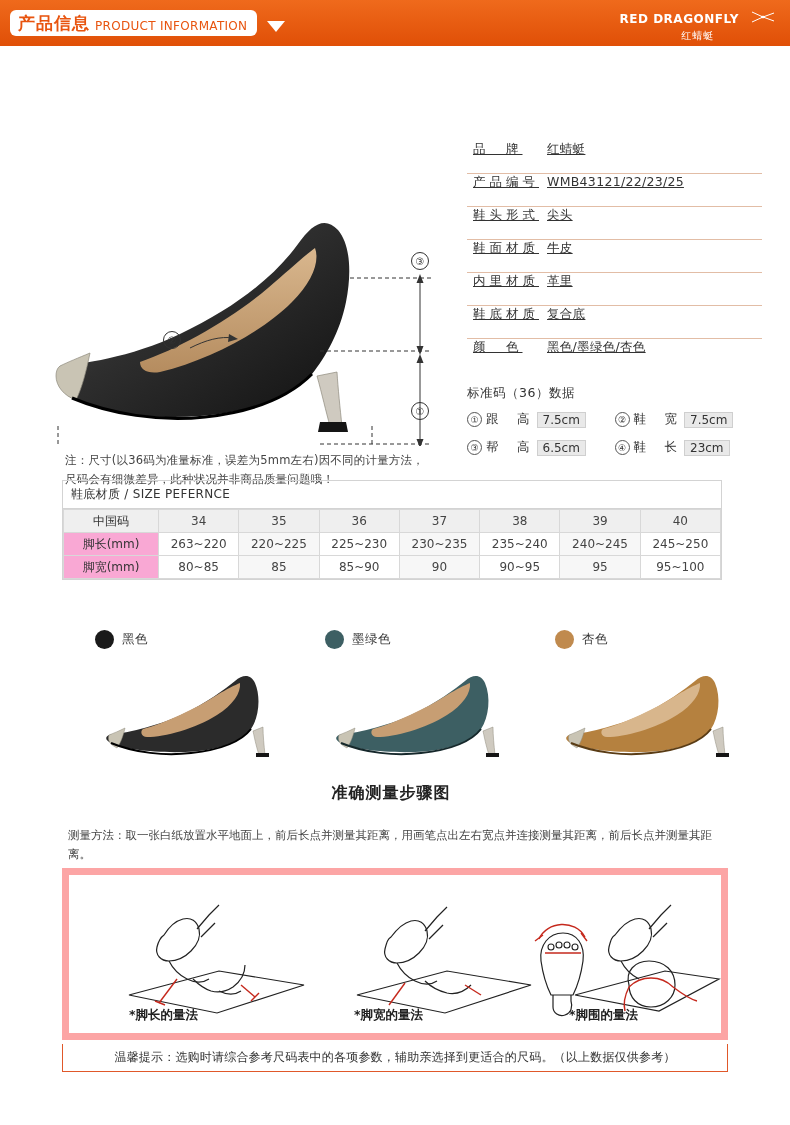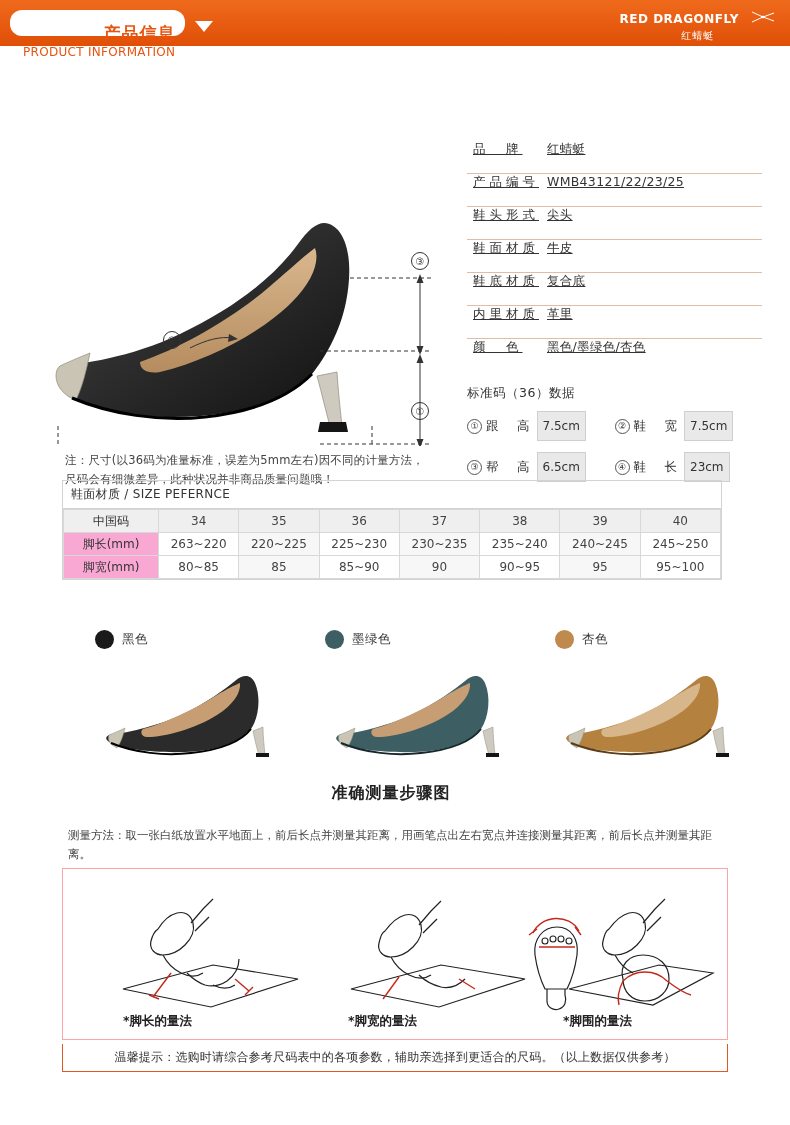--- a/index.html
+++ b/index.html
@@ -23,22 +23,21 @@
     display: flex;
     align-items: center;
   }
   .hdr-left {
     display: flex;
     align-items: flex-end;
     margin-left: 10px;
     background: #ffffff;
     padding: 12px 10px 2px 8px;
     height: 26px;
-    border-radius: 12px;
-    flex-direction: column;
+    border-radius: 6px;
   }
   .hdr-cn {
     font-size: 17px;
     font-weight: bold;
     color: #e8540f;
     letter-spacing: 1px;
     line-height: 22px;
   }
   .hdr-en {
     font-size: 12px;
@@ -141,21 +140,21 @@
     border: 1px solid #555;
     border-radius: 50%;
     font-size: 9px;
     margin-right: 4px;
     color: #333;
   }
   .std-name { letter-spacing: 3px; margin-right: 4px; }
   .std-val {
     background: #e9e9e9;
     border: 1px solid #cfcfcf;
-    padding: 7px 5px;
+    padding: 0 5px;
     font-size: 12px;
   }
 
   
   .size-wrap {
     position: absolute;
     left: 62px; top: 480px;
     width: 660px;
     border: 1px solid #d3d3d3;
   }
@@ -222,21 +221,21 @@
     top: 826px; left: 68px;
     width: 660px;
     font-size: 11.5px;
     line-height: 19px;
     color: #444;
   }
   .measure-box {
     position: absolute;
     top: 868px; left: 62px;
     width: 666px; height: 172px;
-    border: 1px solid #fca5a5;
+    border: 7px solid #fca5a5;
   }
   .mcap {
     position: absolute;
     bottom: 9px;
     font-size: 12.5px;
     color: #222;
     font-weight: bold;
     white-space: nowrap;
   }
   .tip {
@@ -358,26 +357,26 @@
     </div>
     <div class="spec-row">
       <span class="spec-label">鞋头形式</span>
       <span class="spec-value">尖头</span>
     </div>
     <div class="spec-row">
       <span class="spec-label">鞋面材质</span>
       <span class="spec-value">牛皮</span>
     </div>
     <div class="spec-row">
+      <span class="spec-label">内里材质</span>
+      <span class="spec-value">革里</span>
+    </div>
+    <div class="spec-row">
       <span class="spec-label">鞋底材质</span>
       <span class="spec-value">复合底</span>
-    </div>
-    <div class="spec-row">
-      <span class="spec-label">内里材质</span>
-      <span class="spec-value">革里</span>
     </div>
     <div class="spec-row" style="border-bottom:none;">
       <span class="spec-label">颜　色</span>
       <span class="spec-value">黑色/墨绿色/杏色</span>
     </div>
 
     <div class="std-title">标准码（36）数据</div>
 
     <div class="std-grid">
       <div class="std-item">
@@ -398,21 +397,21 @@
       <div class="std-item">
         <span class="circ">④</span>
         <span class="std-name">鞋　长</span>
         <span class="std-val">23cm</span>
       </div>
     </div>
   </div>
 </div>
 
 <div class="size-wrap">
-  <div class="size-title">鞋面材质 / SIZE PEFERNCE</div>
+  <div class="size-title">鞋底材质 / SIZE PEFERNCE</div>
   <table class="size">
     <tbody>
         <tr class="hdr">
       <td class="rowhdr">中国码</td>
       <td>34</td>
       <td>35</td>
       <td>36</td>
       <td>37</td>
       <td>38</td>
       <td>39</td>

